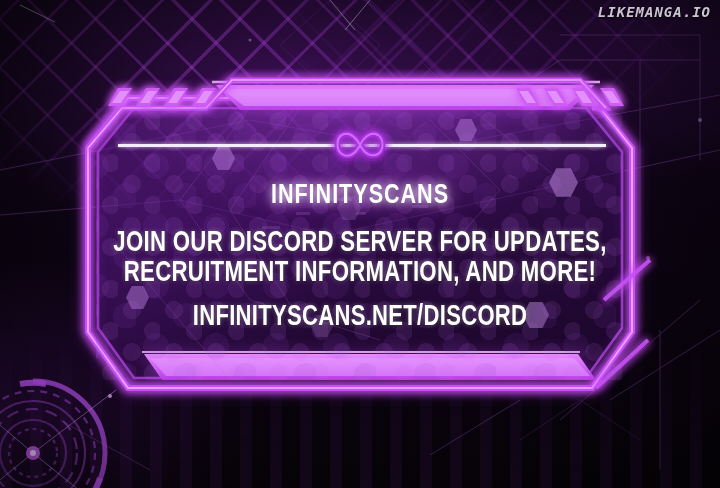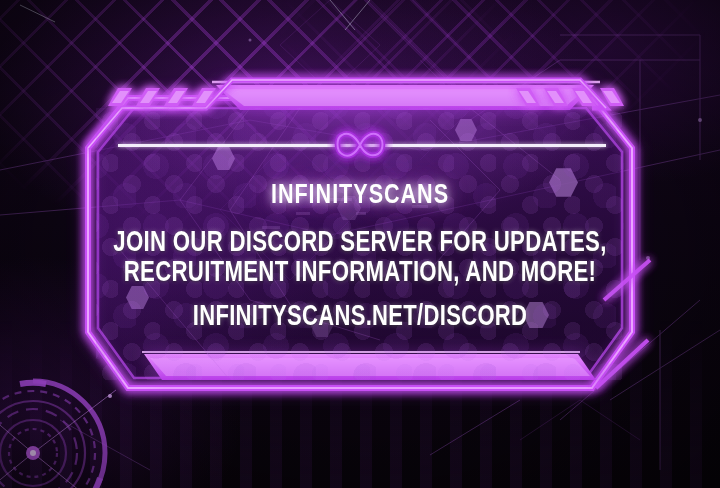--- a/index.html
+++ b/index.html
@@ -360,14 +360,15 @@
 
   <div class="content">
     <div class="txt title">INFINITYSCANS</div>
     <div class="txt line1">JOIN OUR DISCORD SERVER FOR UPDATES,</div>
     <div class="txt line2">RECRUITMENT INFORMATION, AND MORE!</div>
     <div class="txt urlline">INFINITYSCANS.NET/DISCORD</div>
   </div>
 
   <div class="bg-vign"></div>
 
+  <div class="watermark">LIKEMANGA.IO</div>
 
 </div>
 
 </body></html>

